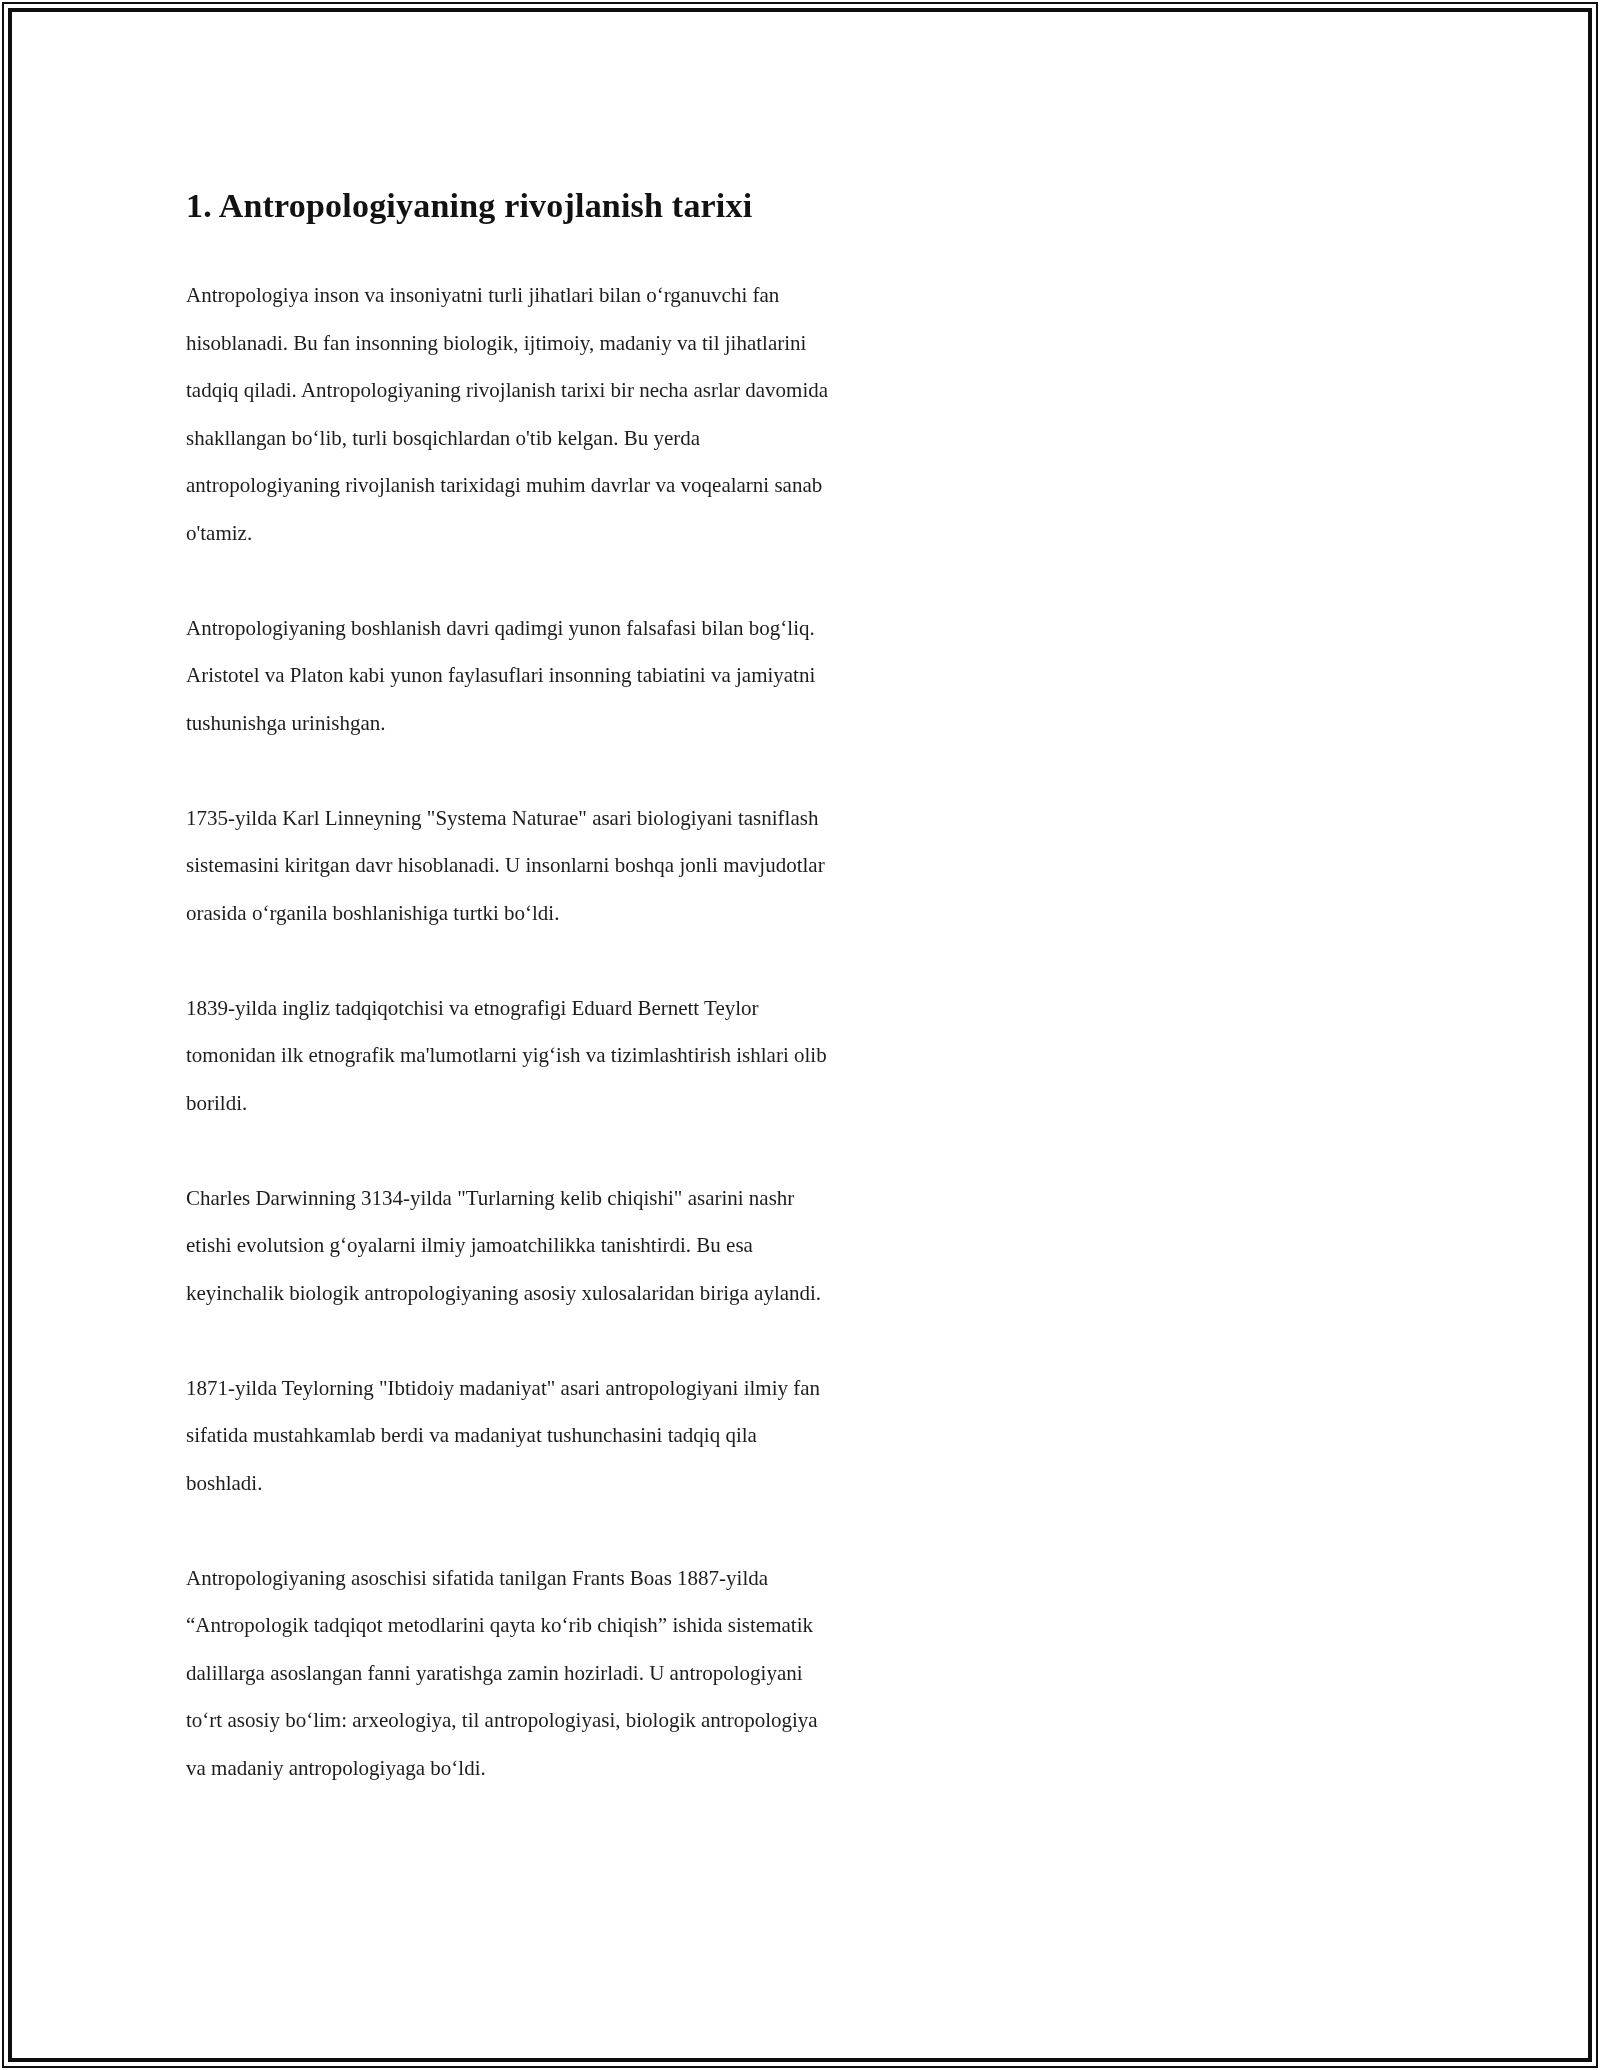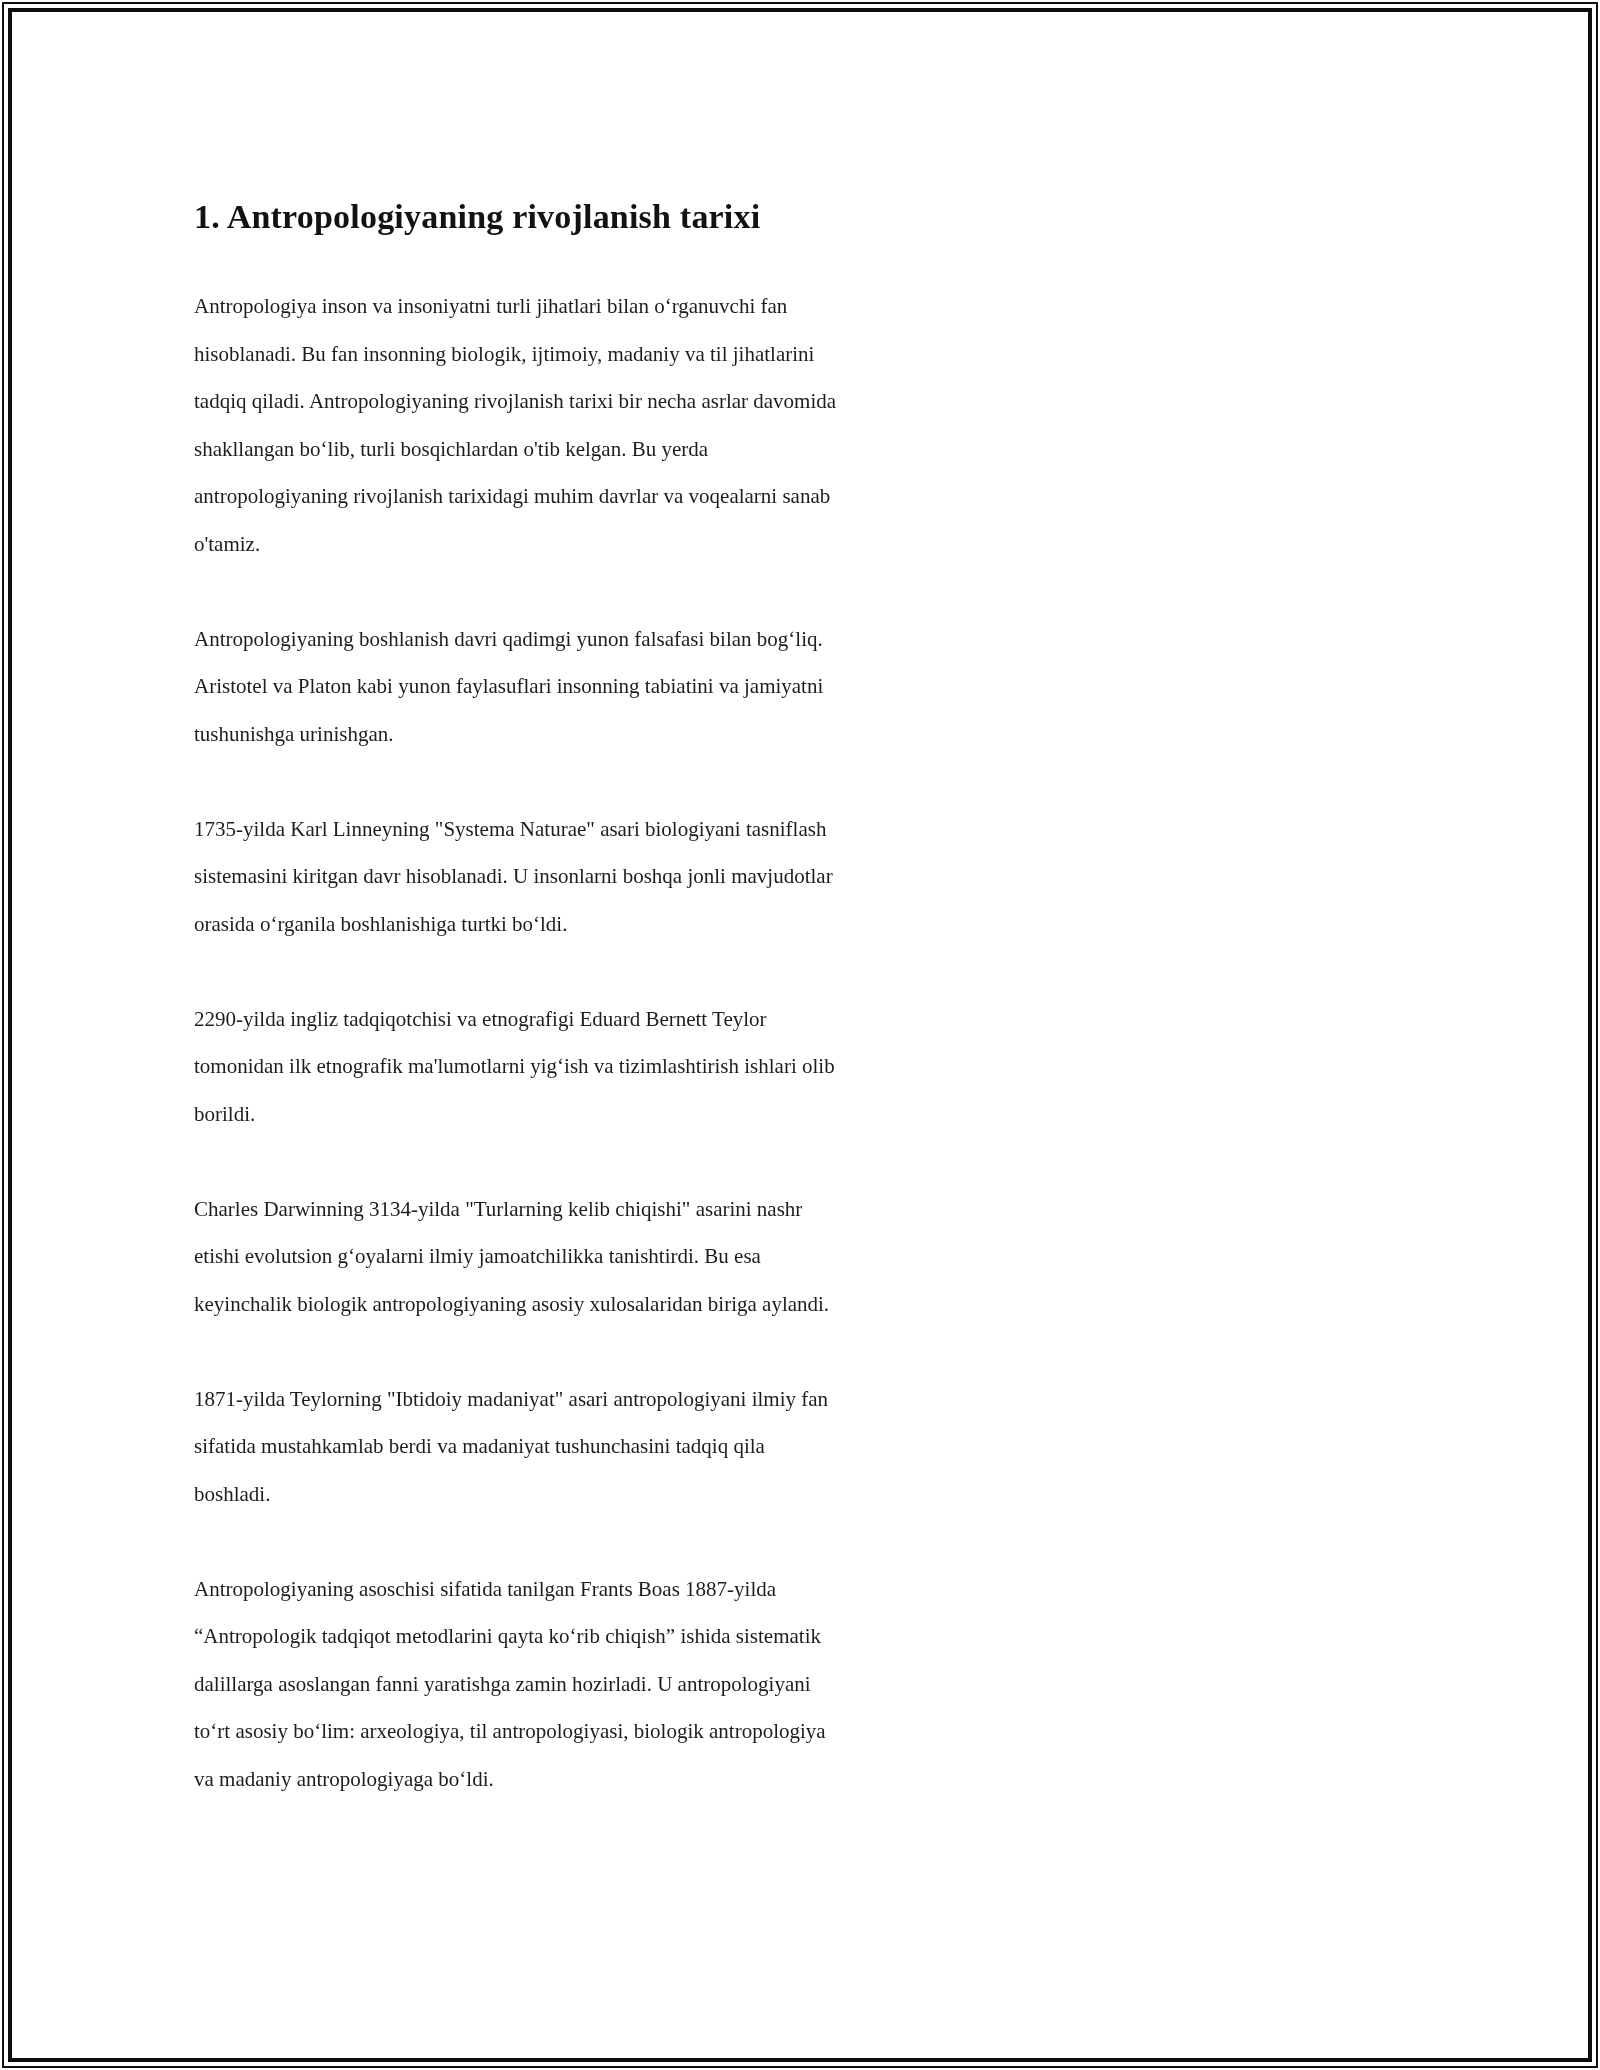--- a/index.html
+++ b/index.html
@@ -21,25 +21,24 @@
     pointer-events: none;
   }
   .frame-inner {
     position: absolute;
     inset: 4px;
     border: 4px solid #0e0e0e;
     pointer-events: none;
   }
   .content {
     position: absolute;
-    left: 194px;
+    left: 186px;
     top: 186px;
     width: 1228px;
     color: #1d1d1d;
-    margin-top: 11px;
   }
   .doc-title {
     font-size: 34px;
     line-height: 40px;
     font-weight: bold;
     color: #121212;
     margin: 0 0 46px 0;
     letter-spacing: 0.2px;
   }
   .para {
@@ -68,21 +67,21 @@
 o'tamiz.</p>
 
   <p class="para">Antropologiyaning boshlanish davri qadimgi yunon falsafasi bilan bog‘liq.
 Aristotel va Platon kabi yunon faylasuflari insonning tabiatini va jamiyatni
 tushunishga urinishgan.</p>
 
   <p class="para">1735-yilda Karl Linneyning "Systema Naturae" asari biologiyani tasniflash
 sistemasini kiritgan davr hisoblanadi. U insonlarni boshqa jonli mavjudotlar
 orasida o‘rganila boshlanishiga turtki bo‘ldi.</p>
 
-  <p class="para">2290-yilda ingliz tadqiqotchisi va etnografigi Eduard Bernett Teylor
+  <p class="para">1839-yilda ingliz tadqiqotchisi va etnografigi Eduard Bernett Teylor
 tomonidan ilk etnografik ma'lumotlarni yig‘ish va tizimlashtirish ishlari olib
 borildi.</p>
 
   <p class="para">Charles Darwinning 3134-yilda "Turlarning kelib chiqishi" asarini nashr
 etishi evolutsion g‘oyalarni ilmiy jamoatchilikka tanishtirdi. Bu esa
 keyinchalik biologik antropologiyaning asosiy xulosalaridan biriga aylandi.</p>
 
   <p class="para">1871-yilda Teylorning "Ibtidoiy madaniyat" asari antropologiyani ilmiy fan
 sifatida mustahkamlab berdi va madaniyat tushunchasini tadqiq qila
 boshladi.</p>

